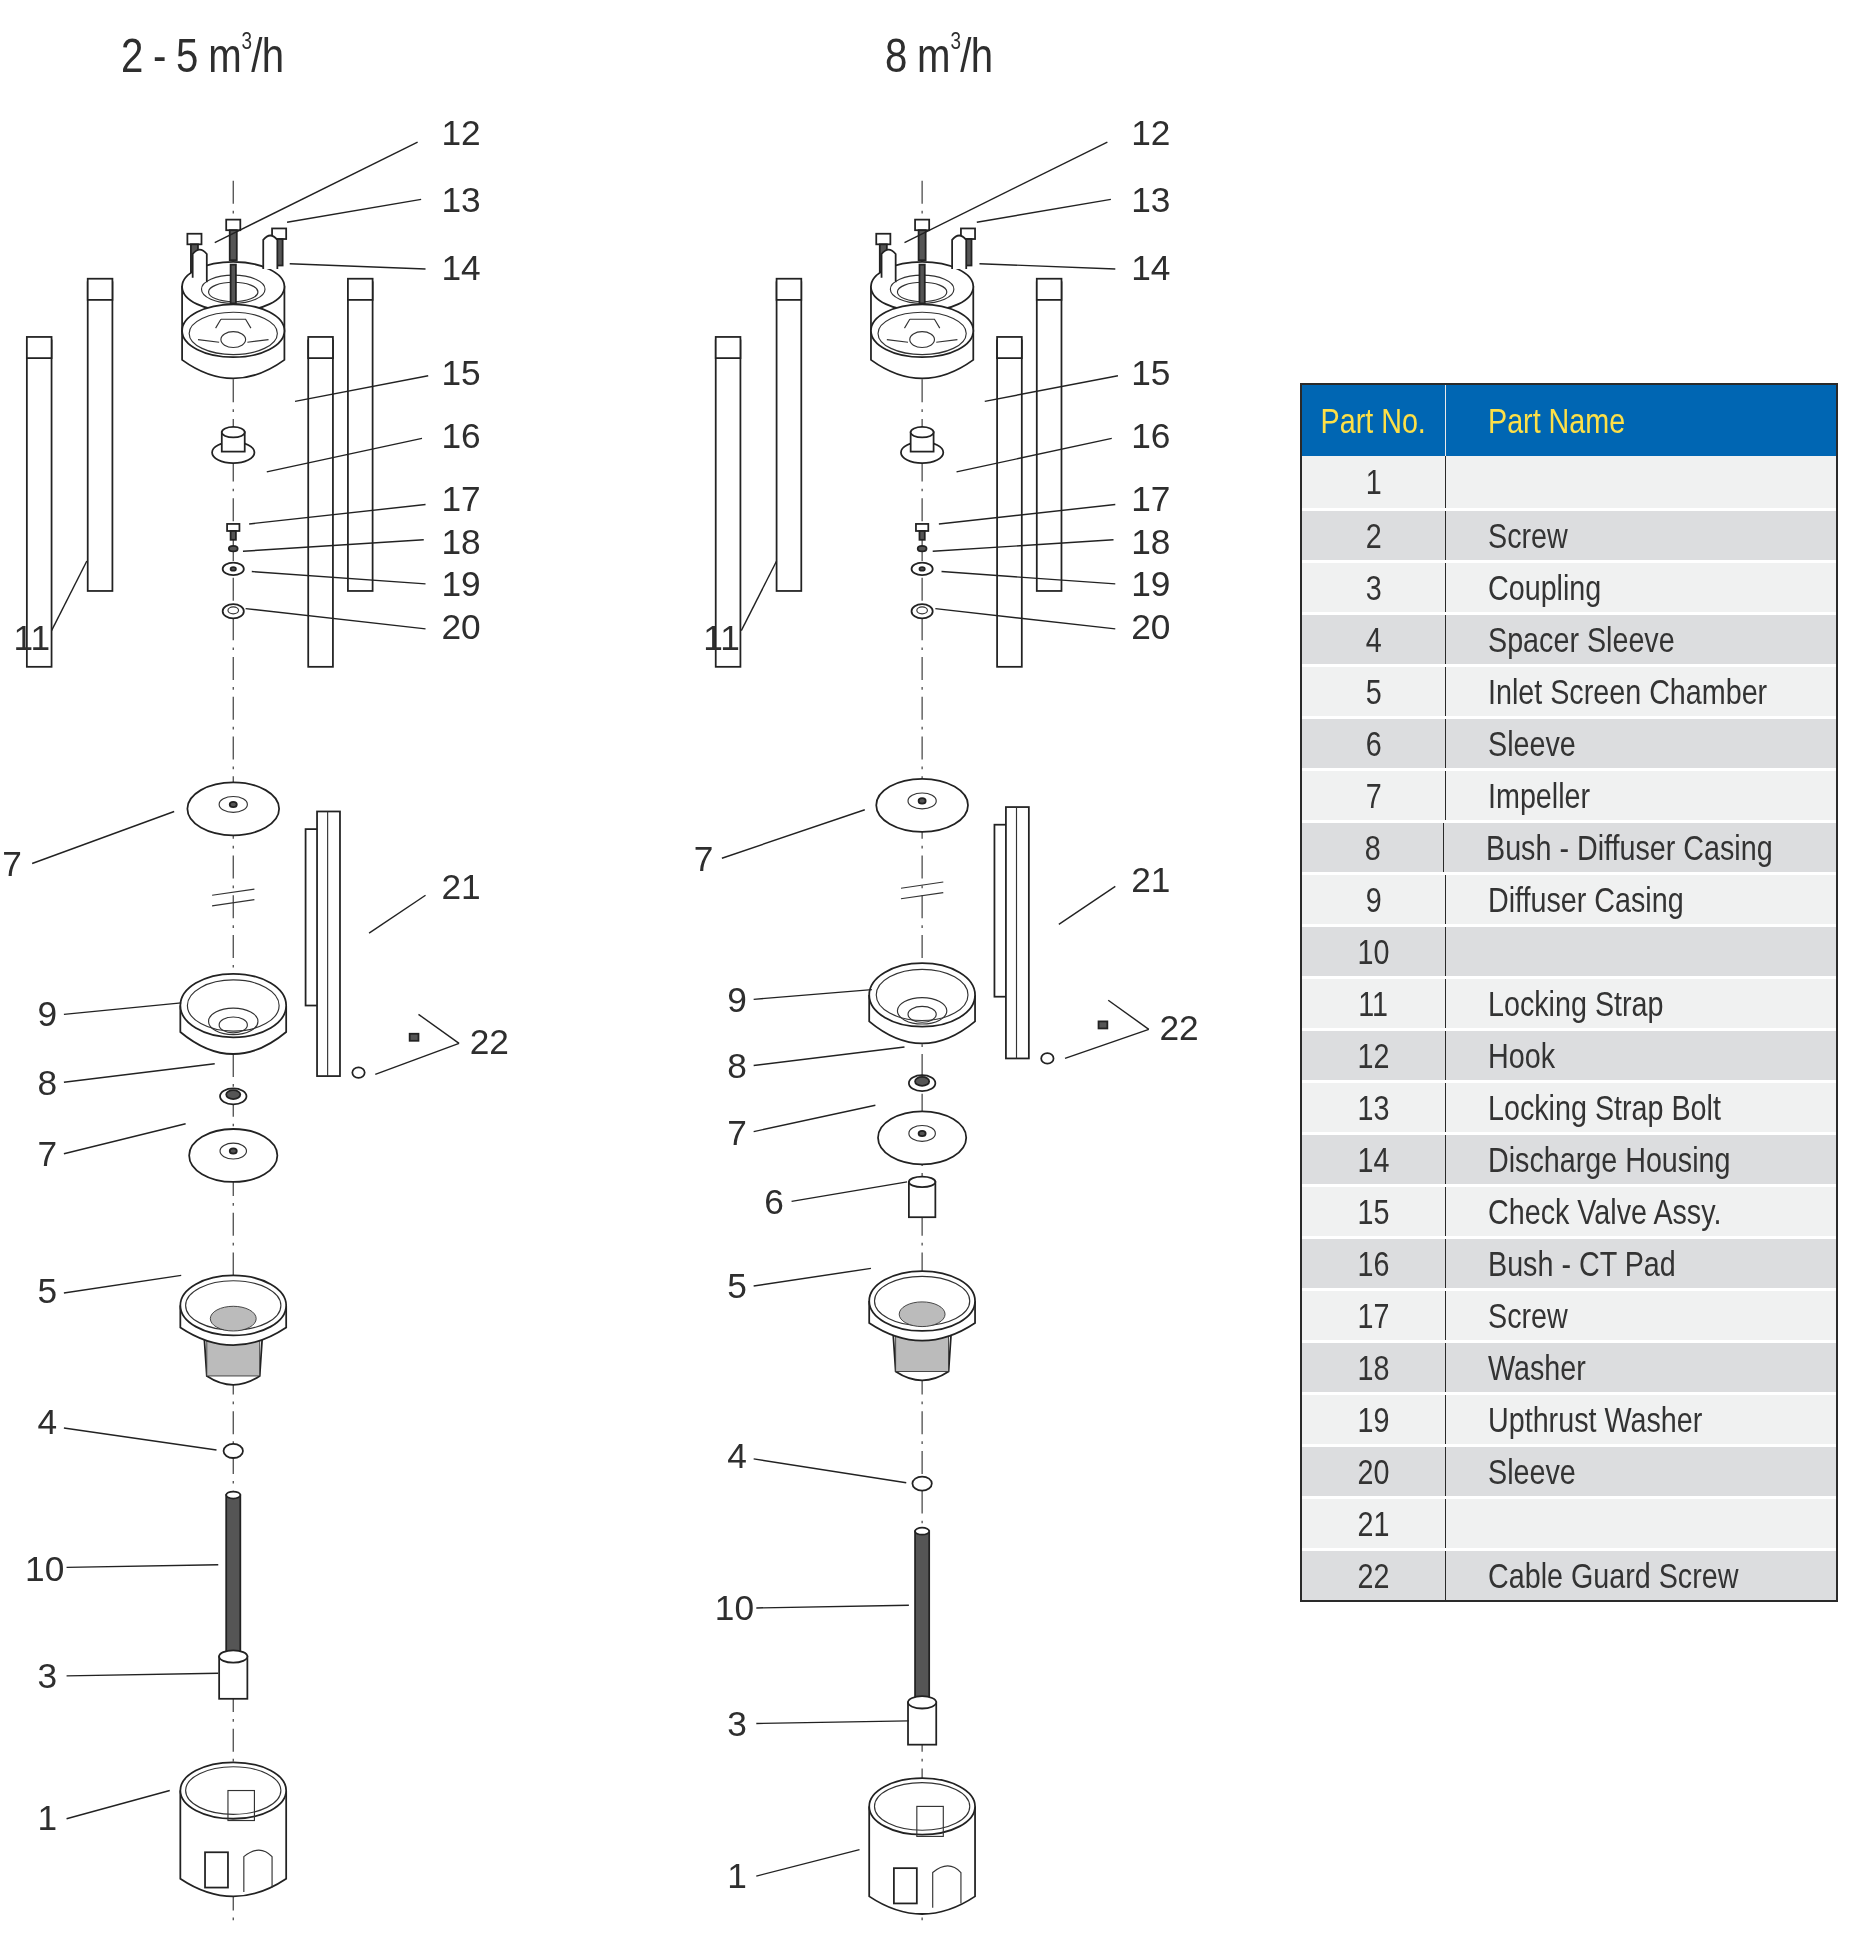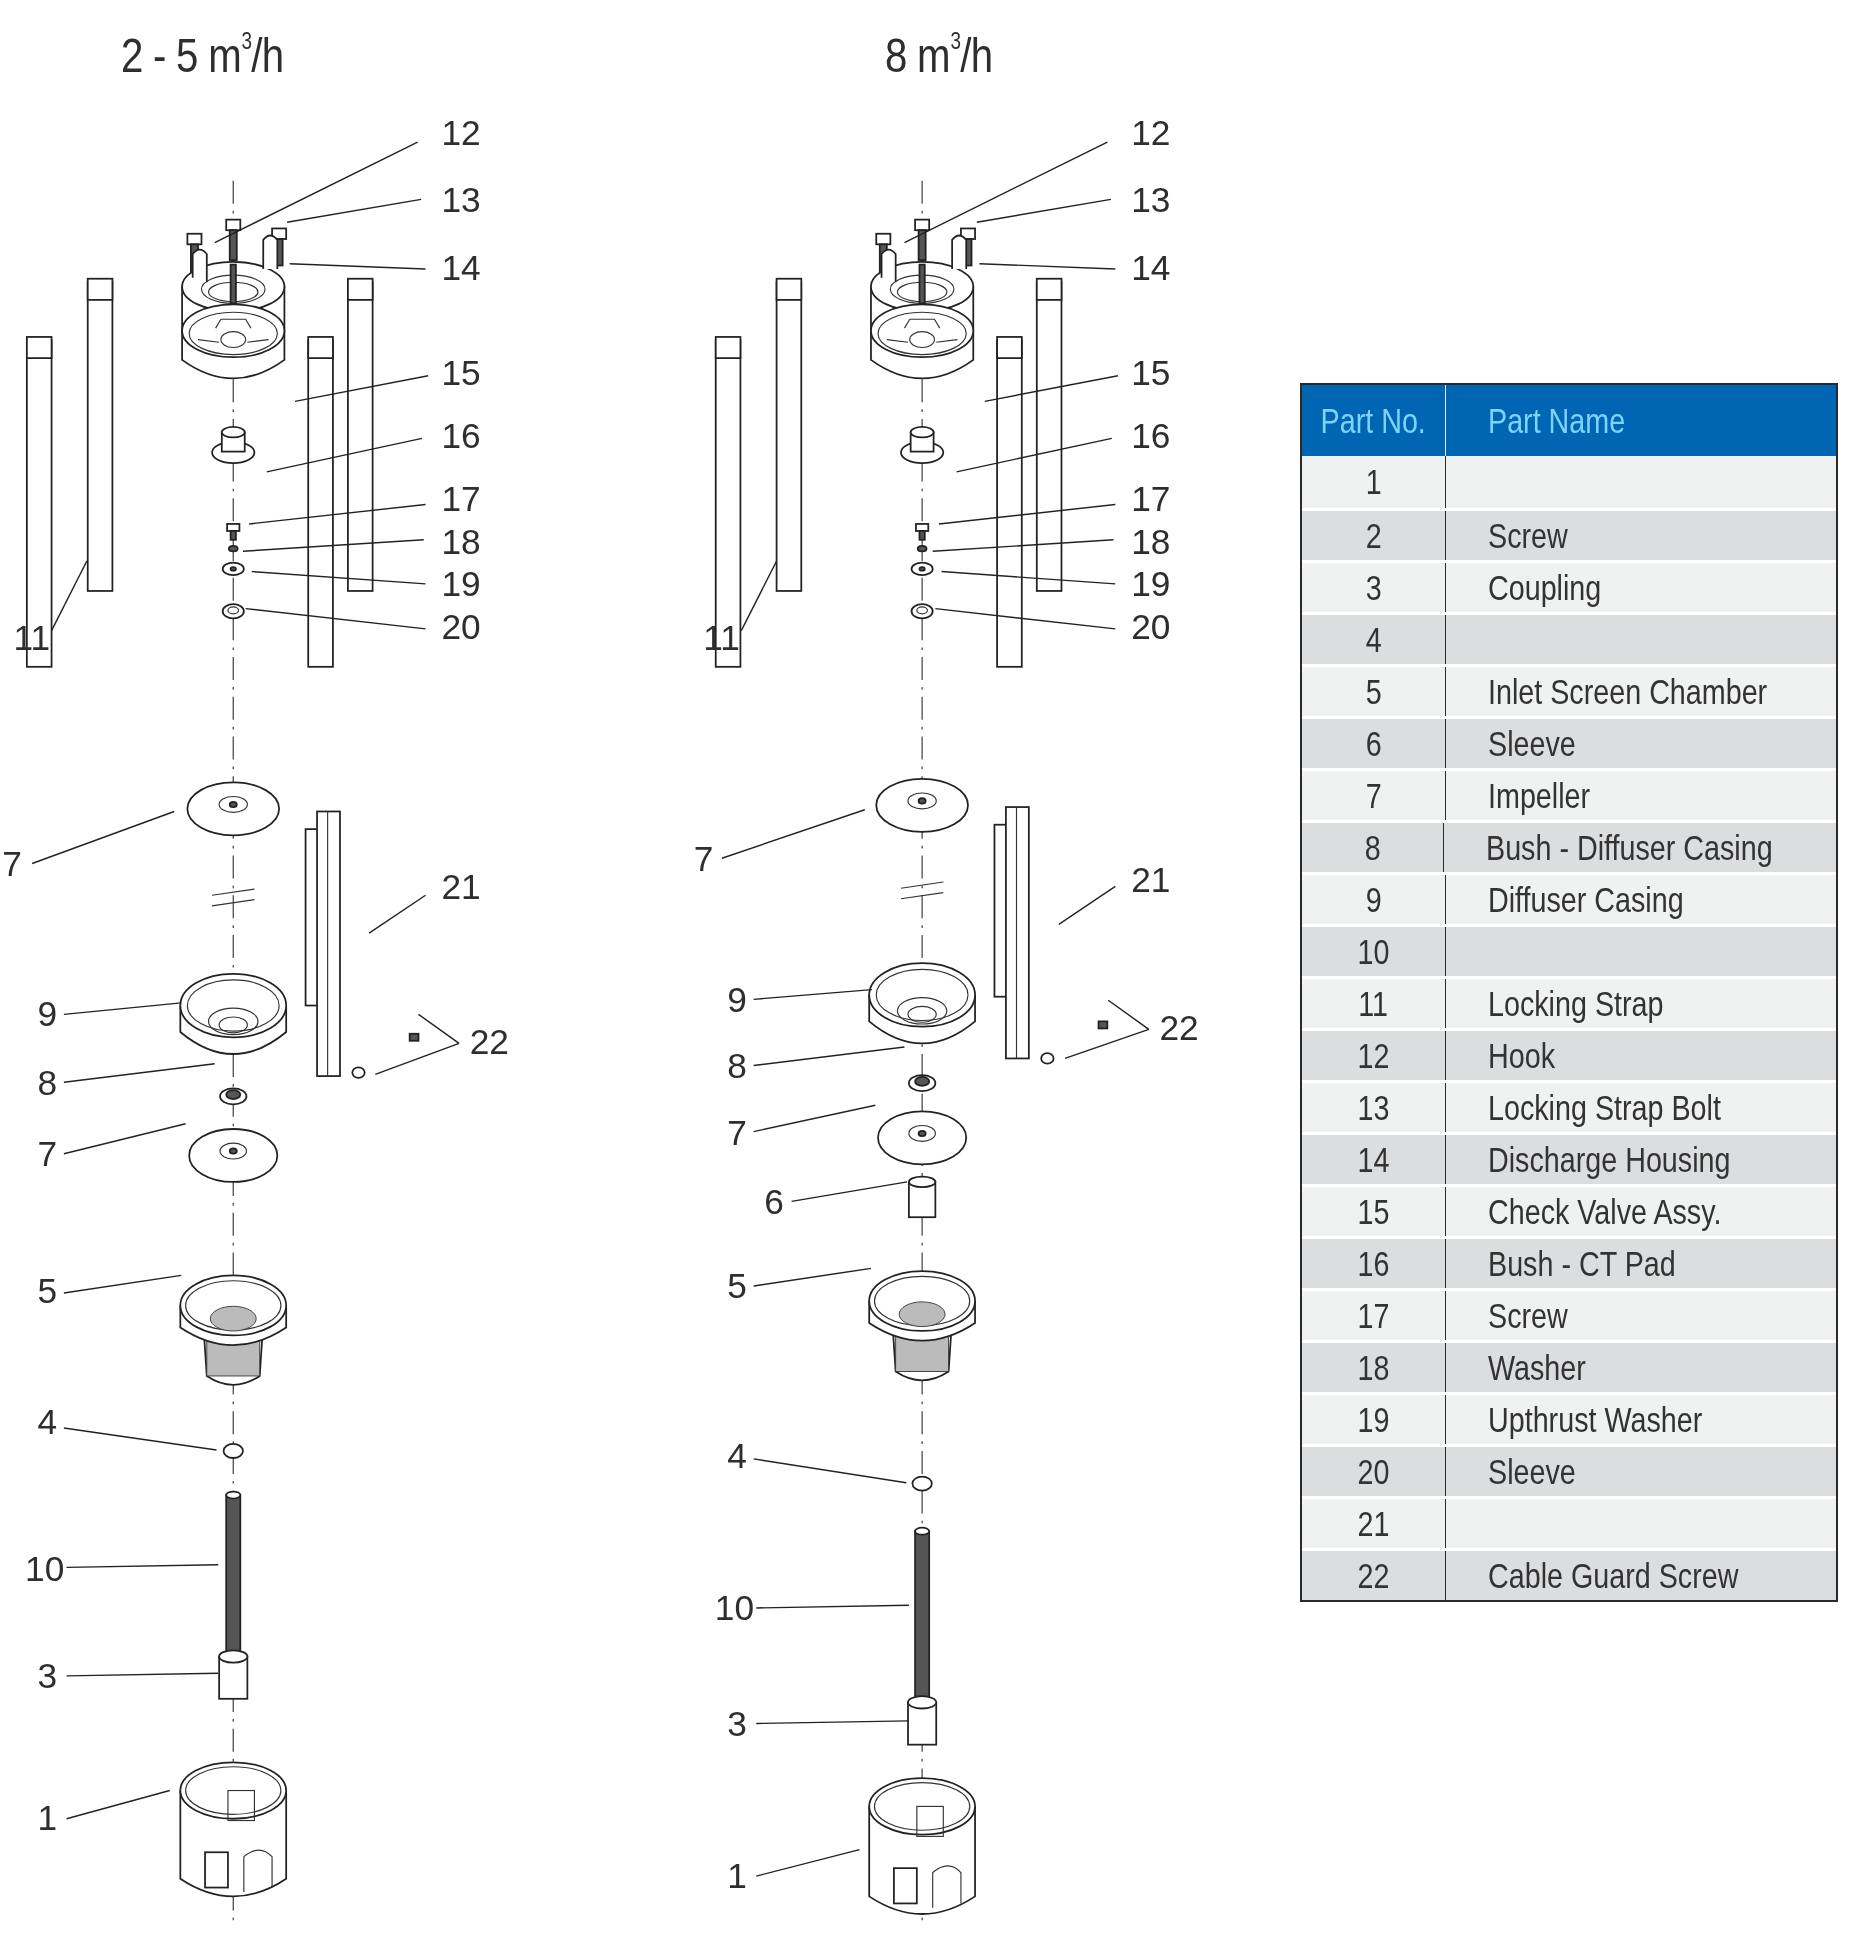--- a/index.html
+++ b/index.html
@@ -13,21 +13,21 @@
   .lead { stroke: #222; stroke-width: 1.6; fill: none; }
   .axis { stroke: #444; stroke-width: 1.4; stroke-dasharray: 26 8 3 8; fill: none; }
   .part { stroke: #222; stroke-width: 2; fill: #fff; }
   .part-thin { stroke: #333; stroke-width: 1.3; fill: none; }
   .part-dark { stroke: #222; stroke-width: 2; fill: #555; }
   .mesh { stroke: #333; stroke-width: 1; fill: #bbb; }
   
   .parts-table { position: absolute; left: 1300px; top: 383px; width: 538px;
                  border: 2.6px solid #2a2a2a; border-collapse: collapse; box-sizing: border-box; }
   .parts-table .row { display: flex; height: 52px; }
-  .parts-table .head { height: 71px; background: #0066b3; color: #7dd3fc; text-align: right; }
+  .parts-table .head { height: 71px; background: #0066b3; color: #fde047; text-align: right; }
   .parts-table .cell { display: flex; align-items: center; font-size: 35px; white-space: nowrap; }
   .parts-table .cell span { display: inline-block; transform: scaleX(0.82); transform-origin: left center; }
   .parts-table .no { width: 143px; border-right: 1.8px solid #2a2a2a; justify-content: center; }
   .parts-table .no span { transform-origin: center center; }
   .parts-table .name { flex: 1; padding-left: 42px; }
   .parts-table .head .no { border-right: 1.8px solid #e8e8e8; }
   .parts-table .odd { background: #f0f1f1; }
   .parts-table .even { background: #dcdddf; }
   .parts-table .body-row { border-top: 3.5px solid #fff; box-sizing: border-box; }
   .parts-table .body-row .cell { color: #333; }
@@ -390,20 +390,23 @@
           <span>3</span>
         </div>
         <div class="cell name">
           <span>Coupling</span>
         </div>
       </div>
       <div class="row body-row even">
         <div class="cell no">
           <span>4</span>
         </div>
+        <div class="cell name">
+          <span>Spacer Sleeve</span>
+        </div>
       </div>
       <div class="row body-row odd">
         <div class="cell no">
           <span>5</span>
         </div>
         <div class="cell name">
           <span>Inlet Screen Chamber</span>
         </div>
       </div>
       <div class="row body-row even">

